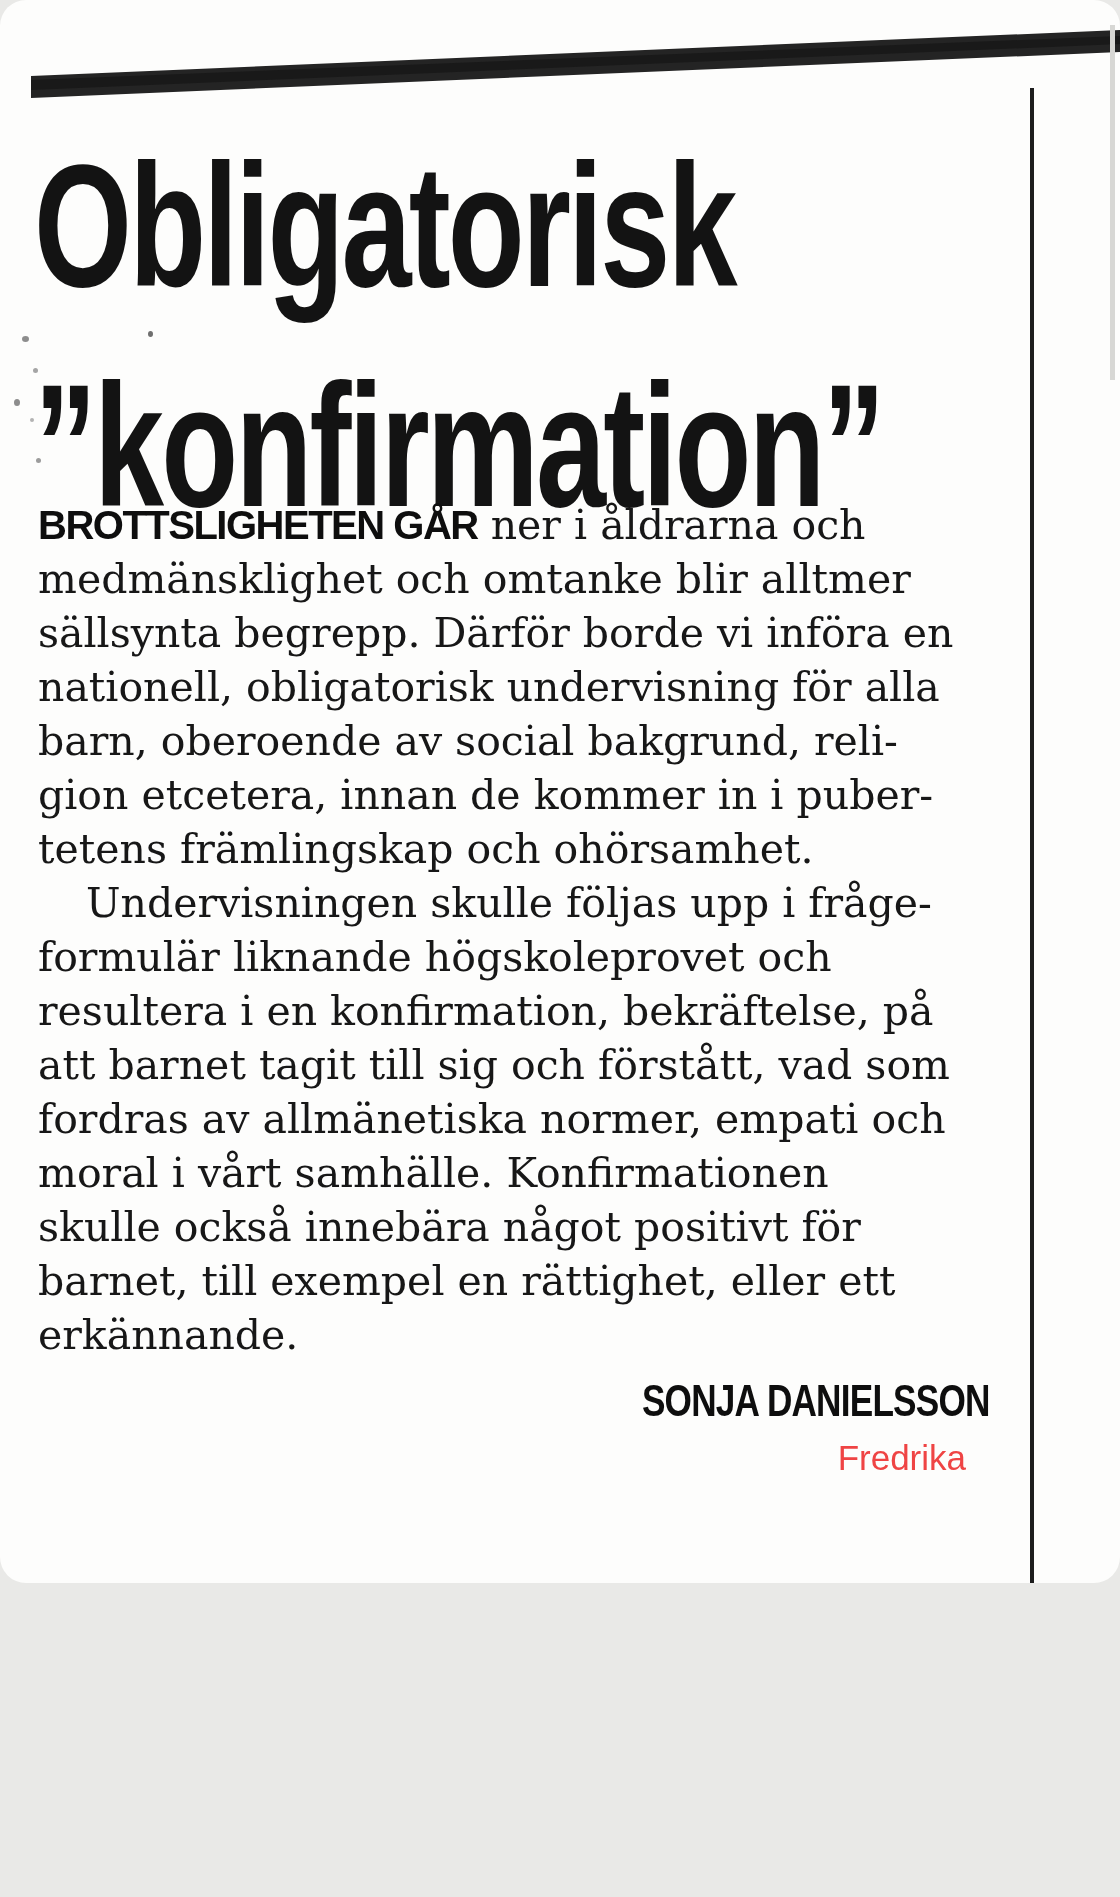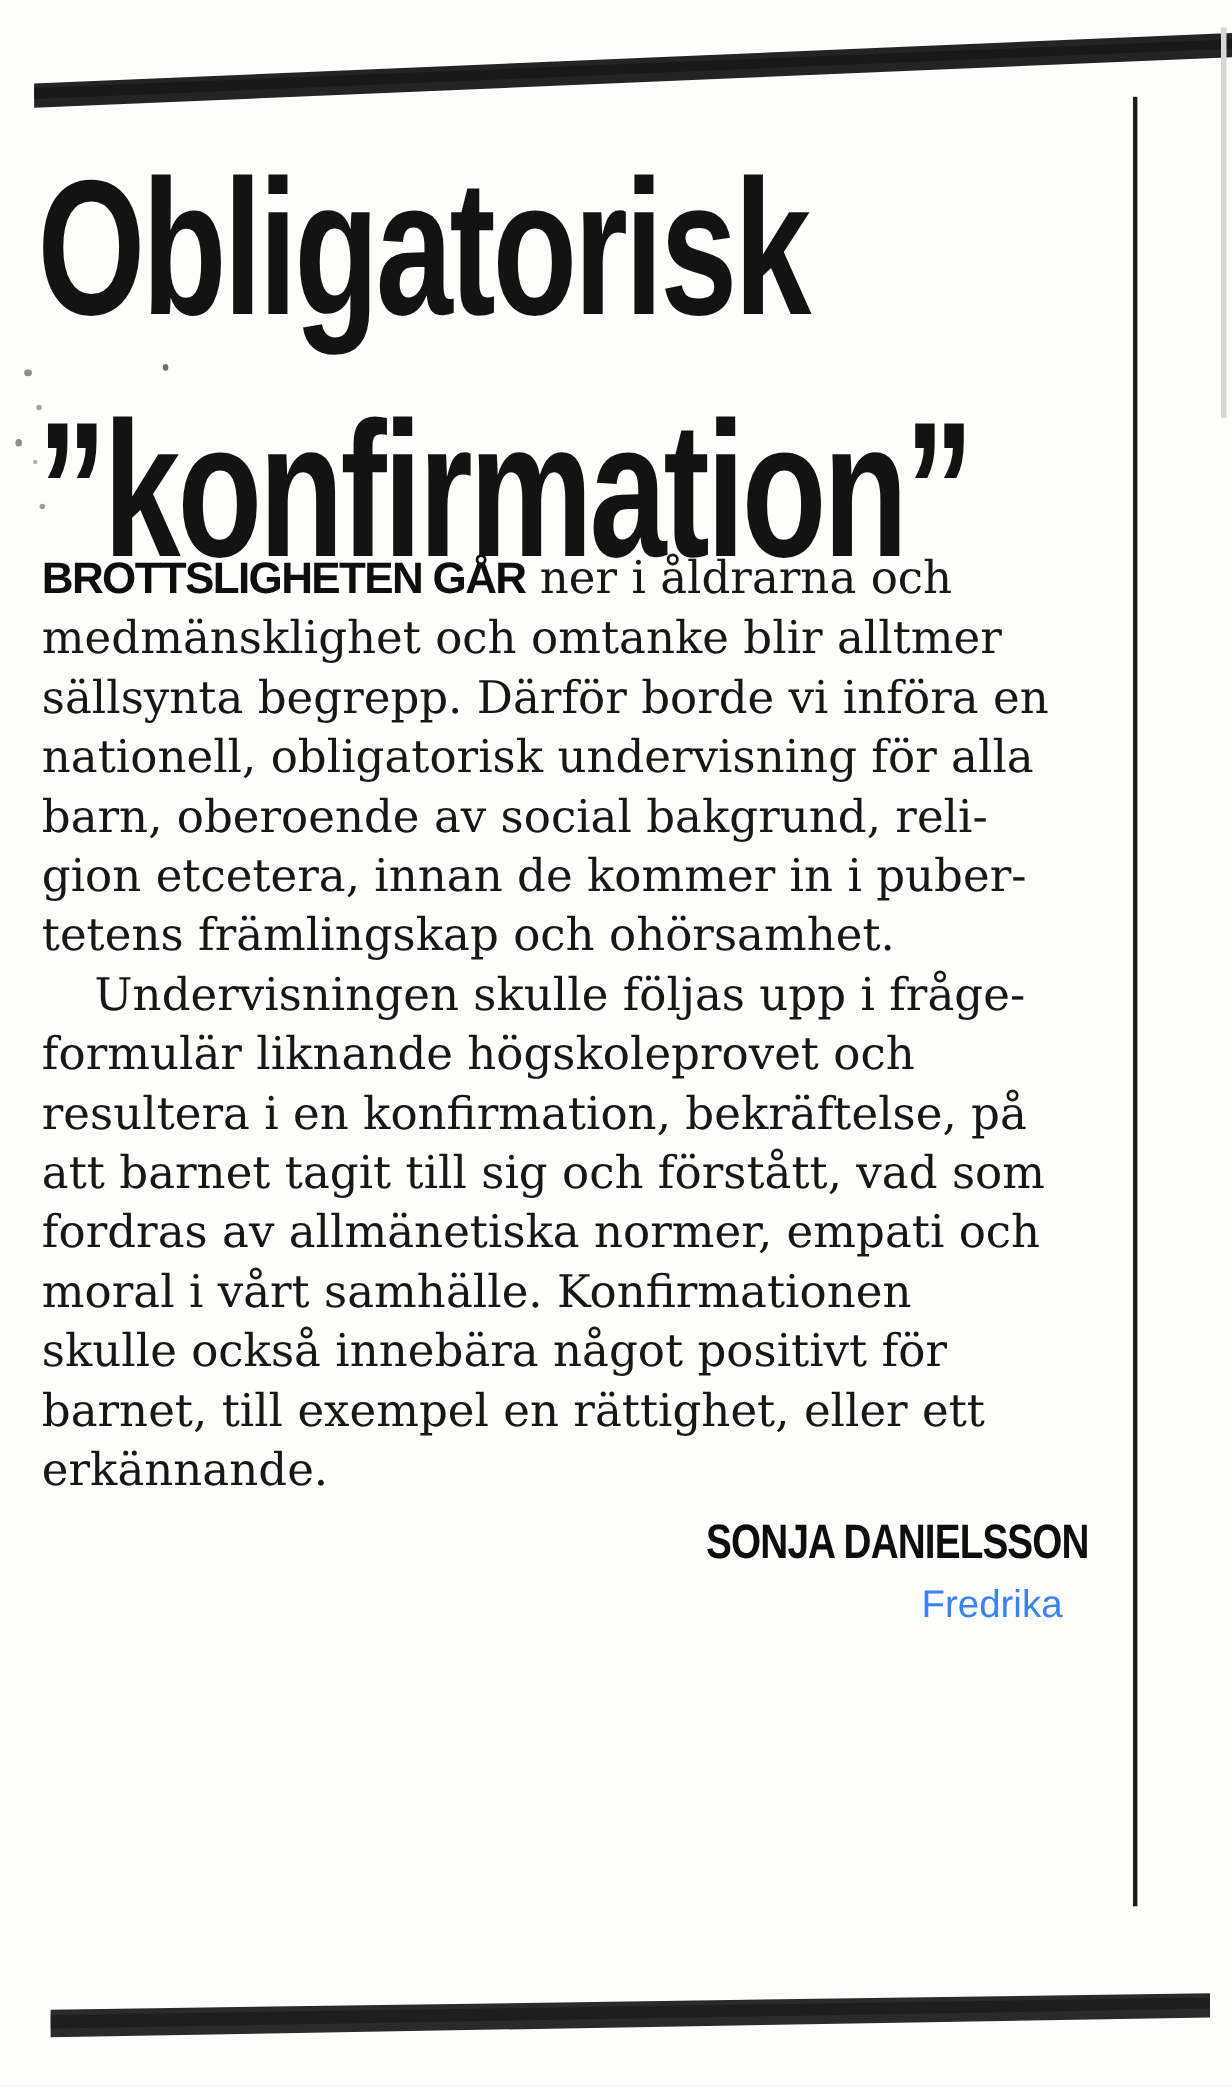--- a/index.html
+++ b/index.html
@@ -1,23 +1,24 @@
 <!DOCTYPE html>
 <html><head>
 <meta charset="utf-8">
 <style>
   html, body { margin: 0; padding: 0; background: #e9e9e7; }
   .scan {
     position: relative;
     width: 1120px;
-    height: 1897px;
+    height: 1583px;
     margin: 0 auto;
     background: #fdfdfc;
     overflow: hidden;
     color: #161616;
+    border-radius: 26px;
   }
 
   
   .bar-svg { position: absolute; left: 0; display: block; }
   .bar-svg.top { top: 0; }
   .bar-svg.bottom { top: 1800px; }
 
   
   .headline-line {
     position: absolute;
@@ -74,21 +75,21 @@
     transform: scaleX(0.8);
     transform-origin: 100% 50%;
     color: #0e0e0e;
   }
   .signature {
     margin-top: 12px;
     padding-right: 24px;
     text-align: right;
     font-family: "Liberation Sans", sans-serif;
     font-size: 35px;
-    color: #3b82f6;
+    color: #ef4444;
   }
 
   
   .column-rule {
     position: absolute;
     left: 1030px;
     top: 88px;
     width: 4px;
     height: 1645px;
     background: #1d1d1d;

